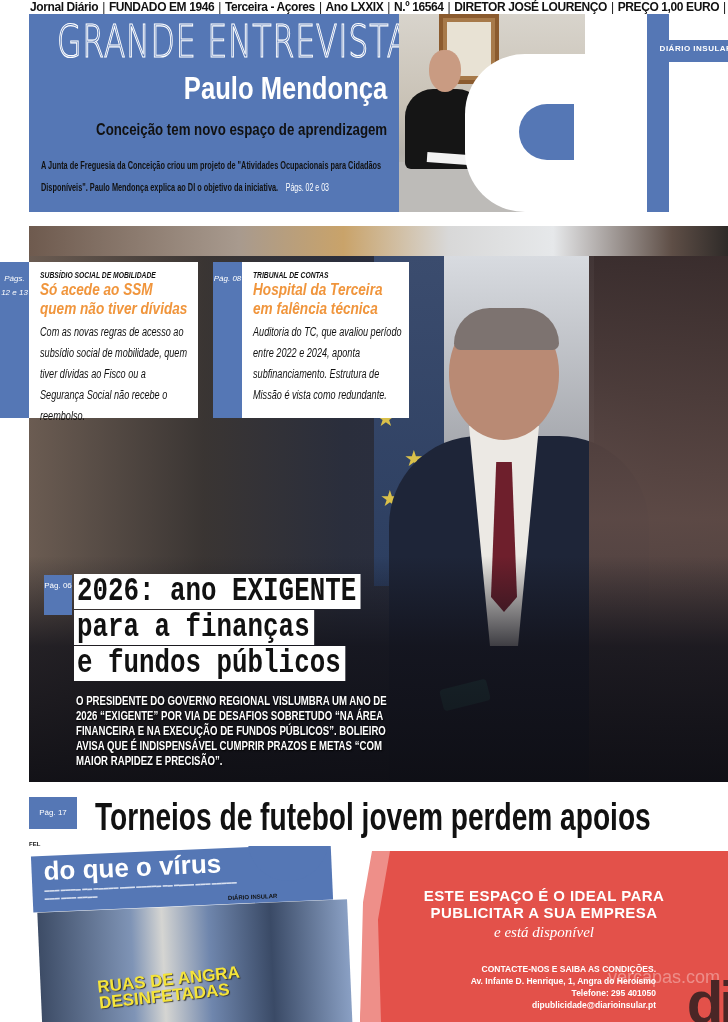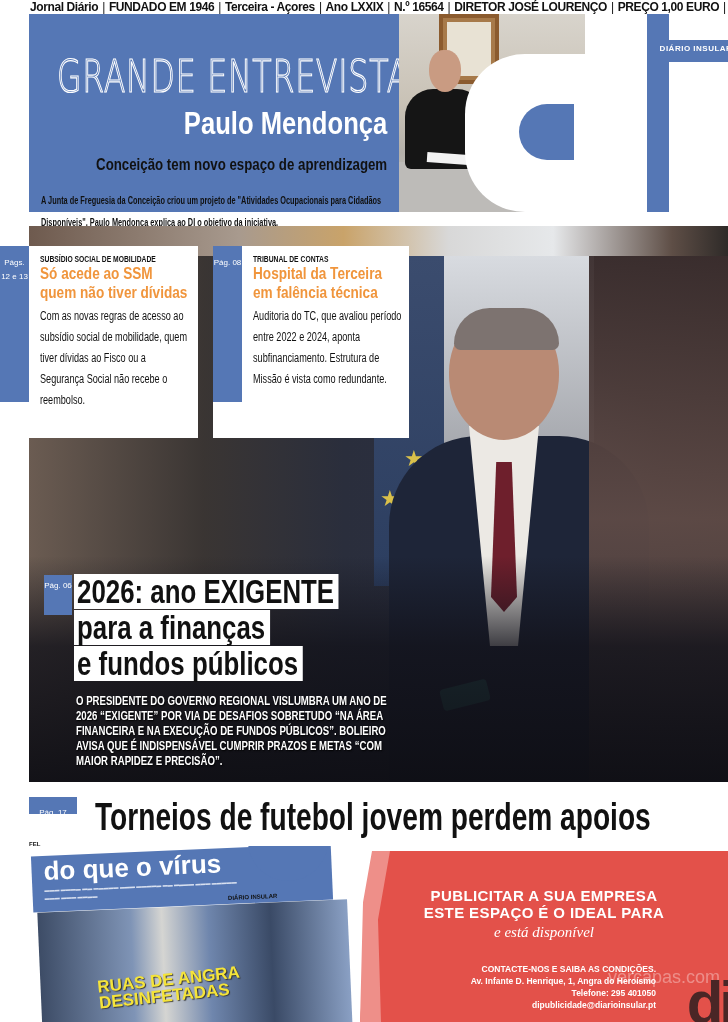--- a/index.html
+++ b/index.html
@@ -13,21 +13,21 @@
     padding: 0 2px 0 30px; font-size: 12px; font-weight: bold; letter-spacing: -0.4px;
     white-space: nowrap; color: #111;
   }
   .topbar .sep { margin: 0 4px; font-weight: normal; }
 
   
   .interview {
     position: absolute; left: 29px; top: 14px; width: 699px; height: 198px;
     background: #5577b5;
   }
-  .interview-text { position: absolute; left: 0; top: 0; width: 370px; height: 198px; margin-top: 35px; }
+  .interview-text { position: absolute; left: 0; top: 0; width: 370px; height: 198px; }
   .big-title {
     position: absolute; left: 28px; top: 2px; font-size: 44px; font-weight: 300;
     color: transparent; -webkit-text-stroke: 1.2px #fff; letter-spacing: 1px;
     white-space: nowrap; font-family: "DejaVu Sans", sans-serif; transform: scaleX(0.72); transform-origin: left top;
   }
   .person-name {
     position: absolute; right: 12px; top: 56px; font-size: 32px; font-weight: bold; color: #fff;
     white-space: nowrap; transform: scaleX(0.8); transform-origin: right top;
   }
   .interview-sub {
@@ -86,38 +86,38 @@
   .man2-suit { position: absolute; left: 360px; top: 210px; width: 260px; height: 346px; background: #1e2538; border-radius: 90px 90px 0 0; }
   .man2-shirt { position: absolute; left: 440px; top: 200px; width: 70px; height: 220px; background: #ece9e4; clip-path: polygon(0 0,100% 0,70% 100%,30% 100%); }
   .man2-tie { position: absolute; left: 462px; top: 236px; width: 26px; height: 150px; background: #6e1f2c; clip-path: polygon(20% 0,80% 0,100% 90%,50% 100%,0 90%); }
   .man2-head { position: absolute; left: 420px; top: 84px; width: 110px; height: 130px; background: #b98a74; border-radius: 48% 48% 50% 50%; }
   .man2-hair { position: absolute; left: 425px; top: 82px; width: 105px; height: 42px; background: #7d7370; border-radius: 55px 55px 10px 10px; }
   .man2-phone { position: absolute; left: 412px; top: 458px; width: 48px; height: 22px; background: #2e6b68; border-radius: 4px; transform: rotate(-14deg); }
   .hero-dark { position: absolute; left: 0; top: 330px; width: 699px; height: 226px;
     background: linear-gradient(180deg, rgba(20,20,28,0) 0%, rgba(18,18,26,0.8) 40%, rgba(14,14,20,0.95) 100%); }
 
   
-  .teaser { position: absolute; top: 246px; height: 192px; background: #fff; }
+  .teaser { position: absolute; top: 262px; height: 156px; background: #fff; font-style: italic; }
   .teaser .tab { position: absolute; left: 0; top: 0; width: 29px; height: 156px; background: #5577b5; color: #fff;
     font-size: 8px; text-align: center; padding-top: 10px; line-height: 14px; }
   .teaser .content { position: absolute; left: 40px; top: 8px; }
   .teaser .kicker { font-size: 9px; font-weight: bold; white-space: nowrap; transform: scaleX(0.75); transform-origin: left top; color: #111; }
   .teaser .headline { font-size: 17px; font-weight: bold; color: #f0953c; line-height: 19px; white-space: nowrap; transform: scaleX(0.8); transform-origin: left top; width: 200px; }
   .teaser .body { font-size: 12px; line-height: 21px; color: #111; width: 200px; transform: scaleX(0.76); transform-origin: left top; margin-top: 4px; }
   .teaser1 { left: 0; width: 198px; }
   .teaser2 { left: 213px; width: 196px; }
 
   
   .main-tab { position: absolute; left: 44px; top: 575px; width: 28px; height: 40px; background: #5577b5; color: #fff; font-size: 8px; text-align: center; line-height: 13px; padding-top: 4px; }
-  .main-headline { position: absolute; left: 74px; top: 574px; }
+  .main-headline { position: absolute; left: 74px; top: 574px; font-family: Liberation Mono, monospace; }
   .main-headline .line { display: block; background: #fff; color: #111; font-weight: bold; font-size: 34px; line-height: 35px; white-space: nowrap; padding: 0 6px 0 4px; width: max-content; transform: scaleX(0.76); transform-origin: left top; margin-bottom: 1px; }
   .main-lede { position: absolute; left: 76px; top: 693px; width: 420px; font-size: 13px; font-weight: bold; color: #fff; line-height: 15px; text-transform: uppercase; transform: scaleX(0.74); transform-origin: left top; text-shadow: 1px 1px 2px #000; }
 
   
-  .foot-tab { position: absolute; left: 29px; top: 797px; width: 48px; height: 17px; background: #5577b5; color: #fff; font-size: 8px; text-align: center; line-height: 32px; }
+  .foot-tab { position: absolute; left: 29px; top: 797px; width: 48px; height: 32px; background: #5577b5; color: #fff; font-size: 8px; text-align: center; line-height: 32px; }
   .foot-headline { position: absolute; left: 95px; top: 796px; font-size: 38px; font-weight: bold; color: #111; white-space: nowrap; transform: scaleX(0.74); transform-origin: left top; }
 
   
   .fel { position: absolute; left: 29px; top: 841px; font-size: 6px; font-weight: bold; color: #111; }
   .promo { position: absolute; left: 28px; top: 846px; width: 330px; height: 176px; overflow: hidden; }
   .promo-blue { position: absolute; left: 4px; top: 4px; width: 300px; height: 56px; background: #5577b5; transform: rotate(-2.5deg); }
   .promo-blue-title { position: absolute; left: 12px; top: 0; font-size: 26px; font-weight: bold; color: #fff; white-space: nowrap; }
   .promo-blue-text { position: absolute; left: 12px; top: 30px; width: 200px; font-size: 5px; line-height: 8px; color: #d8e0f0; }
   .promo-cover { position: absolute; left: 12px; top: 60px; width: 310px; height: 130px; transform: rotate(-2.5deg);
     background: linear-gradient(90deg, #3d4c66 0%, #7f94b6 30%, #d5d5d2 40%, #6f86ad 55%, #3a4a66 75%, #8aa0c4 100%); }
@@ -251,22 +251,22 @@
   <div class="promo-headline">
     <div>RUAS DE ANGRA</div>
     <div>DESINFETADAS</div>
   </div>
 </div>
 
 <div class="ad">
   <div class="ad-bg"></div>
   <div class="ad-lighter"></div>
   <div class="ad-title">
+    <div>ESTE ESPAÇO É O IDEAL PARA</div>
     <div>PUBLICITAR A SUA EMPRESA</div>
-    <div>ESTE ESPAÇO É O IDEAL PARA</div>
   </div>
   <div class="ad-sub">e está disponível</div>
   <div class="watermark">vercapas.com</div>
   <div class="ad-contact">
     <div>CONTACTE-NOS E SAIBA AS CONDIÇÕES.</div>
     <div>Av. Infante D. Henrique, 1, Angra do Heroísmo</div>
     <div>Telefone: 295 401050</div>
     <div>dipublicidade@diarioinsular.pt</div>
   </div>
   <div class="ad-logo">di</div>

